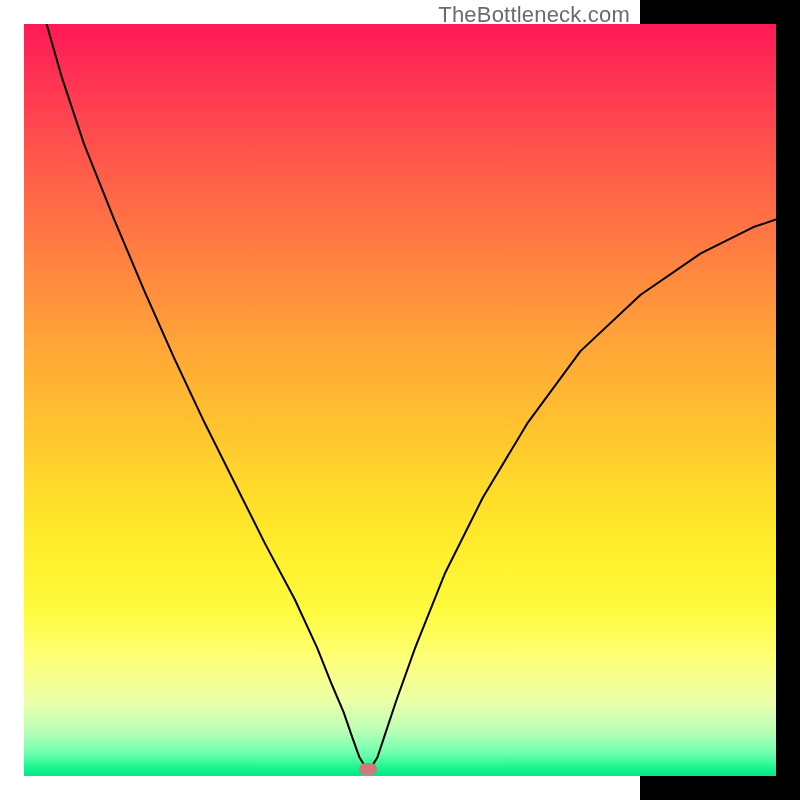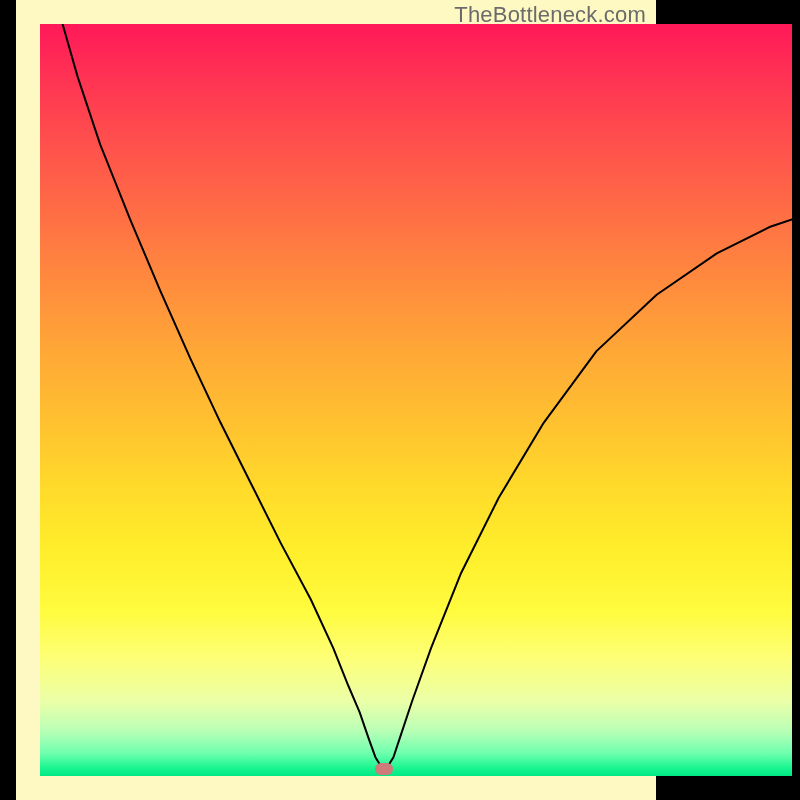--- a/index.html
+++ b/index.html
@@ -8,22 +8,21 @@
     width: 800px;
     height: 800px;
     background: #000;
     overflow: hidden;
     font-family: Arial, Helvetica, sans-serif;
   }
   .frame {
     position: relative;
     width: 640px;
     height: 800px;
-    background: #fef9c3;
-    margin-left: 16px;
+    background: #ffffff;
   }
   .watermark {
     position: absolute;
     top: 2px;
     right: 10px;
     color: #6b6b6b;
     font-size: 22px;
     font-weight: 400;
     letter-spacing: 0.2px;
     z-index: 5;

